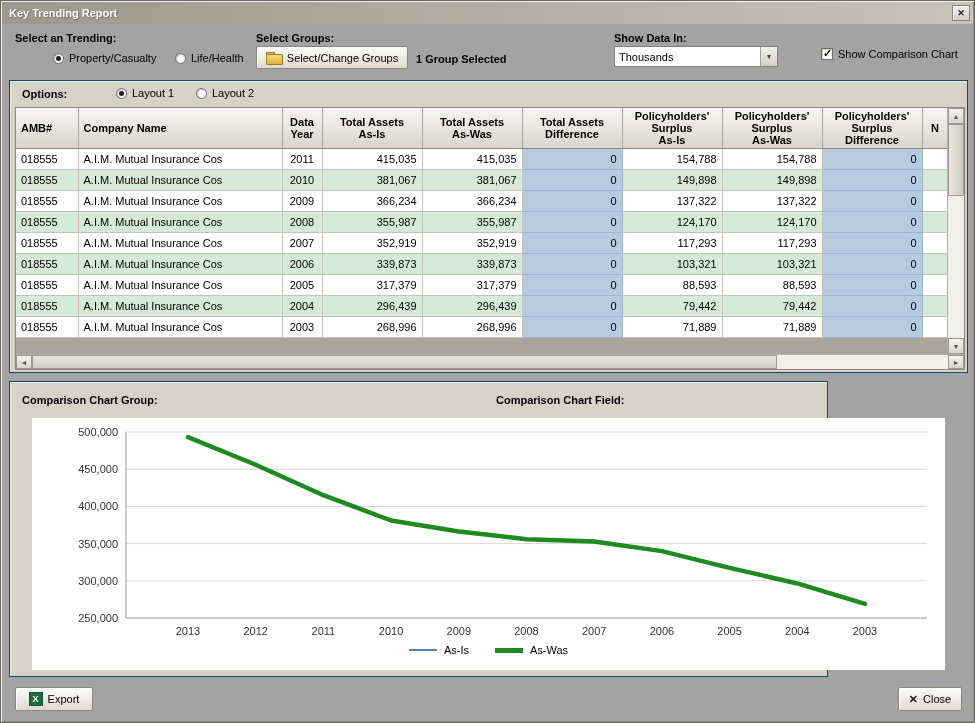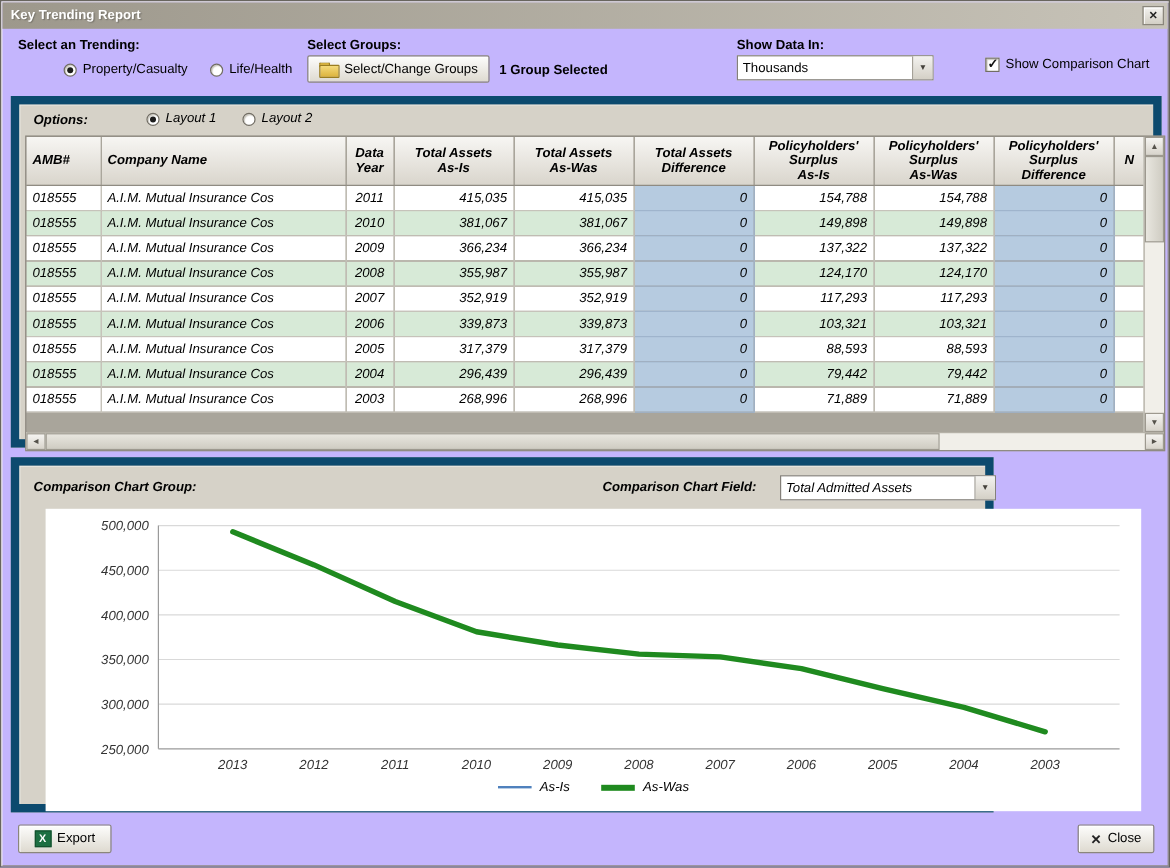--- a/index.html
+++ b/index.html
@@ -1,20 +1,20 @@
 <!DOCTYPE html>
 <html><head>
 <meta charset="utf-8">
 <style>
   * { box-sizing: border-box; }
   body { margin: 0; font-family: "Liberation Sans", sans-serif; font-size: 11px; color: #000; background:#f0f0f0; }
 
   .window {
     position: relative; width: 975px; height: 723px;
-    background: #c4b5fd;
+    background: #a3a3a3;
     border: 1px solid #68655e;
     box-shadow: inset 1px 1px 0 #f4f2ec, inset -1px -1px 0 #8f8b82;
     overflow: hidden;
   }
 
   
   .titlebar {
     position: absolute; left: 1px; top: 1px; right: 1px; height: 22px;
     background: linear-gradient(90deg, #9d988c, #c7c3b8);
     display: flex; align-items: center; padding: 0 3px 0 7px;
@@ -64,21 +64,21 @@
   .combo .val { flex: 1; padding: 0 4px; overflow: hidden; white-space: nowrap; }
   .combo .drop {
     width: 17px; height: 100%; border-left: 1px solid #a5a198;
     background: linear-gradient(#f3f2ef, #d4d0c6);
     display: flex; align-items: center; justify-content: center;
     font-size: 7px; color: #44413b;
   }
 
   .groupbox {
     position: absolute; background: #d6d2c8;
-    border: 7px solid #0c4a6e; box-shadow: inset 1px 1px 0 #eceae4; font-style: italic;
+    border: 1px solid #0c4a6e; box-shadow: inset 1px 1px 0 #eceae4;
   }
 
   
   .grid-outer {
     position: absolute; left: 5px; top: 26px; width: 950px; height: 263px;
     border: 1px solid #8f8b82; display: flex; flex-direction: column; background: #a9a59b;
   }
   .grid-main { flex: 1; display: flex; overflow: hidden; }
   .table-zone { flex: 1; overflow: hidden; }
 
@@ -349,24 +349,20 @@
         <div class="hthumb"></div>
         <div class="strack"></div>
         <div class="sbtn">►</div>
       </div>
     </div>
   </div>
 
   <div class="groupbox" style="left:8px; top:380px; width:819px; height:296px;padding-left:10px;">
     <div class="lbl bold" style="left:12px; top:12px;">Comparison Chart Group:</div>
     <div class="lbl bold" style="left:486px; top:12px;">Comparison Chart Field:</div>
-    <div class="combo" style="left:634px; top:8px; width:180px;">
-      <span class="val">Total Admitted Assets</span>
-      <span class="drop">▼</span>
-    </div>
 
     <div class="chart-canvas">
       <svg width="905" height="220">
           <line x1="90" x2="891" y1="196" y2="196" stroke="#9a9a9a" stroke-width="1"></line>
           <text class="tick" x="82" y="200" text-anchor="end">250,000</text>
           <line x1="90" x2="891" y1="158.8" y2="158.8" stroke="#d9d9d9" stroke-width="1"></line>
           <text class="tick" x="82" y="162.8" text-anchor="end">300,000</text>
           <line x1="90" x2="891" y1="121.6" y2="121.6" stroke="#d9d9d9" stroke-width="1"></line>
           <text class="tick" x="82" y="125.6" text-anchor="end">350,000</text>
           <line x1="90" x2="891" y1="84.4" y2="84.4" stroke="#d9d9d9" stroke-width="1"></line>

